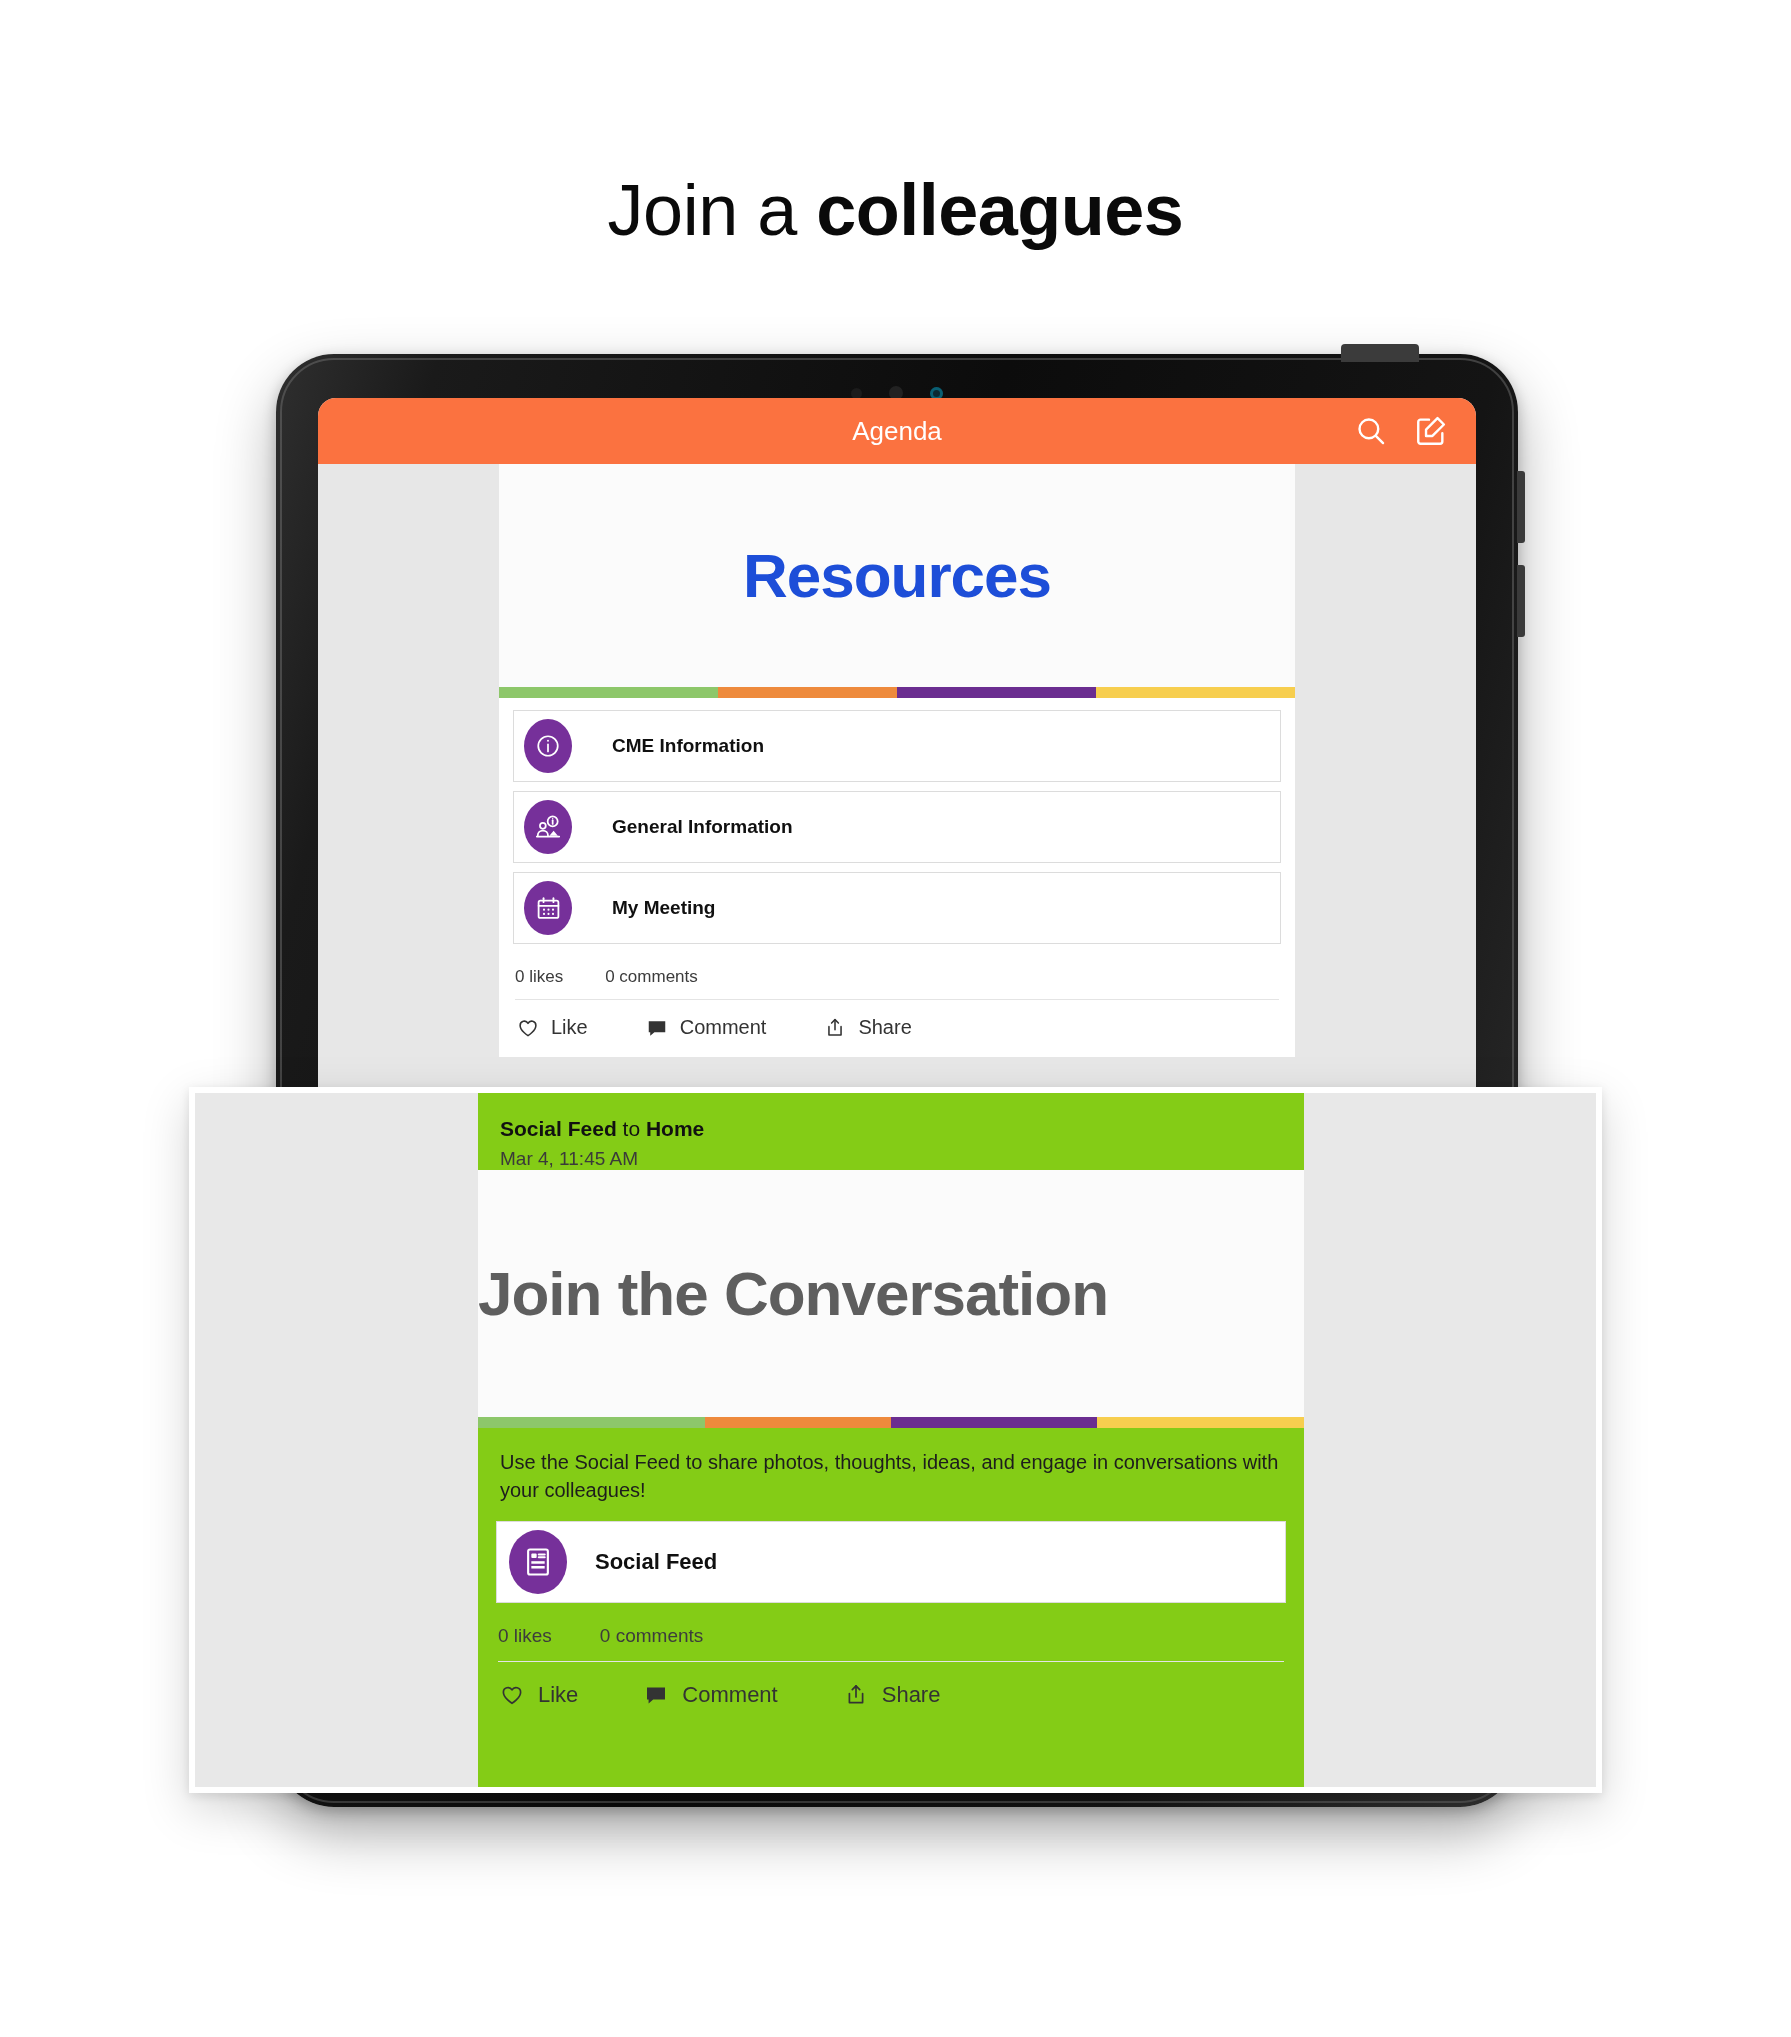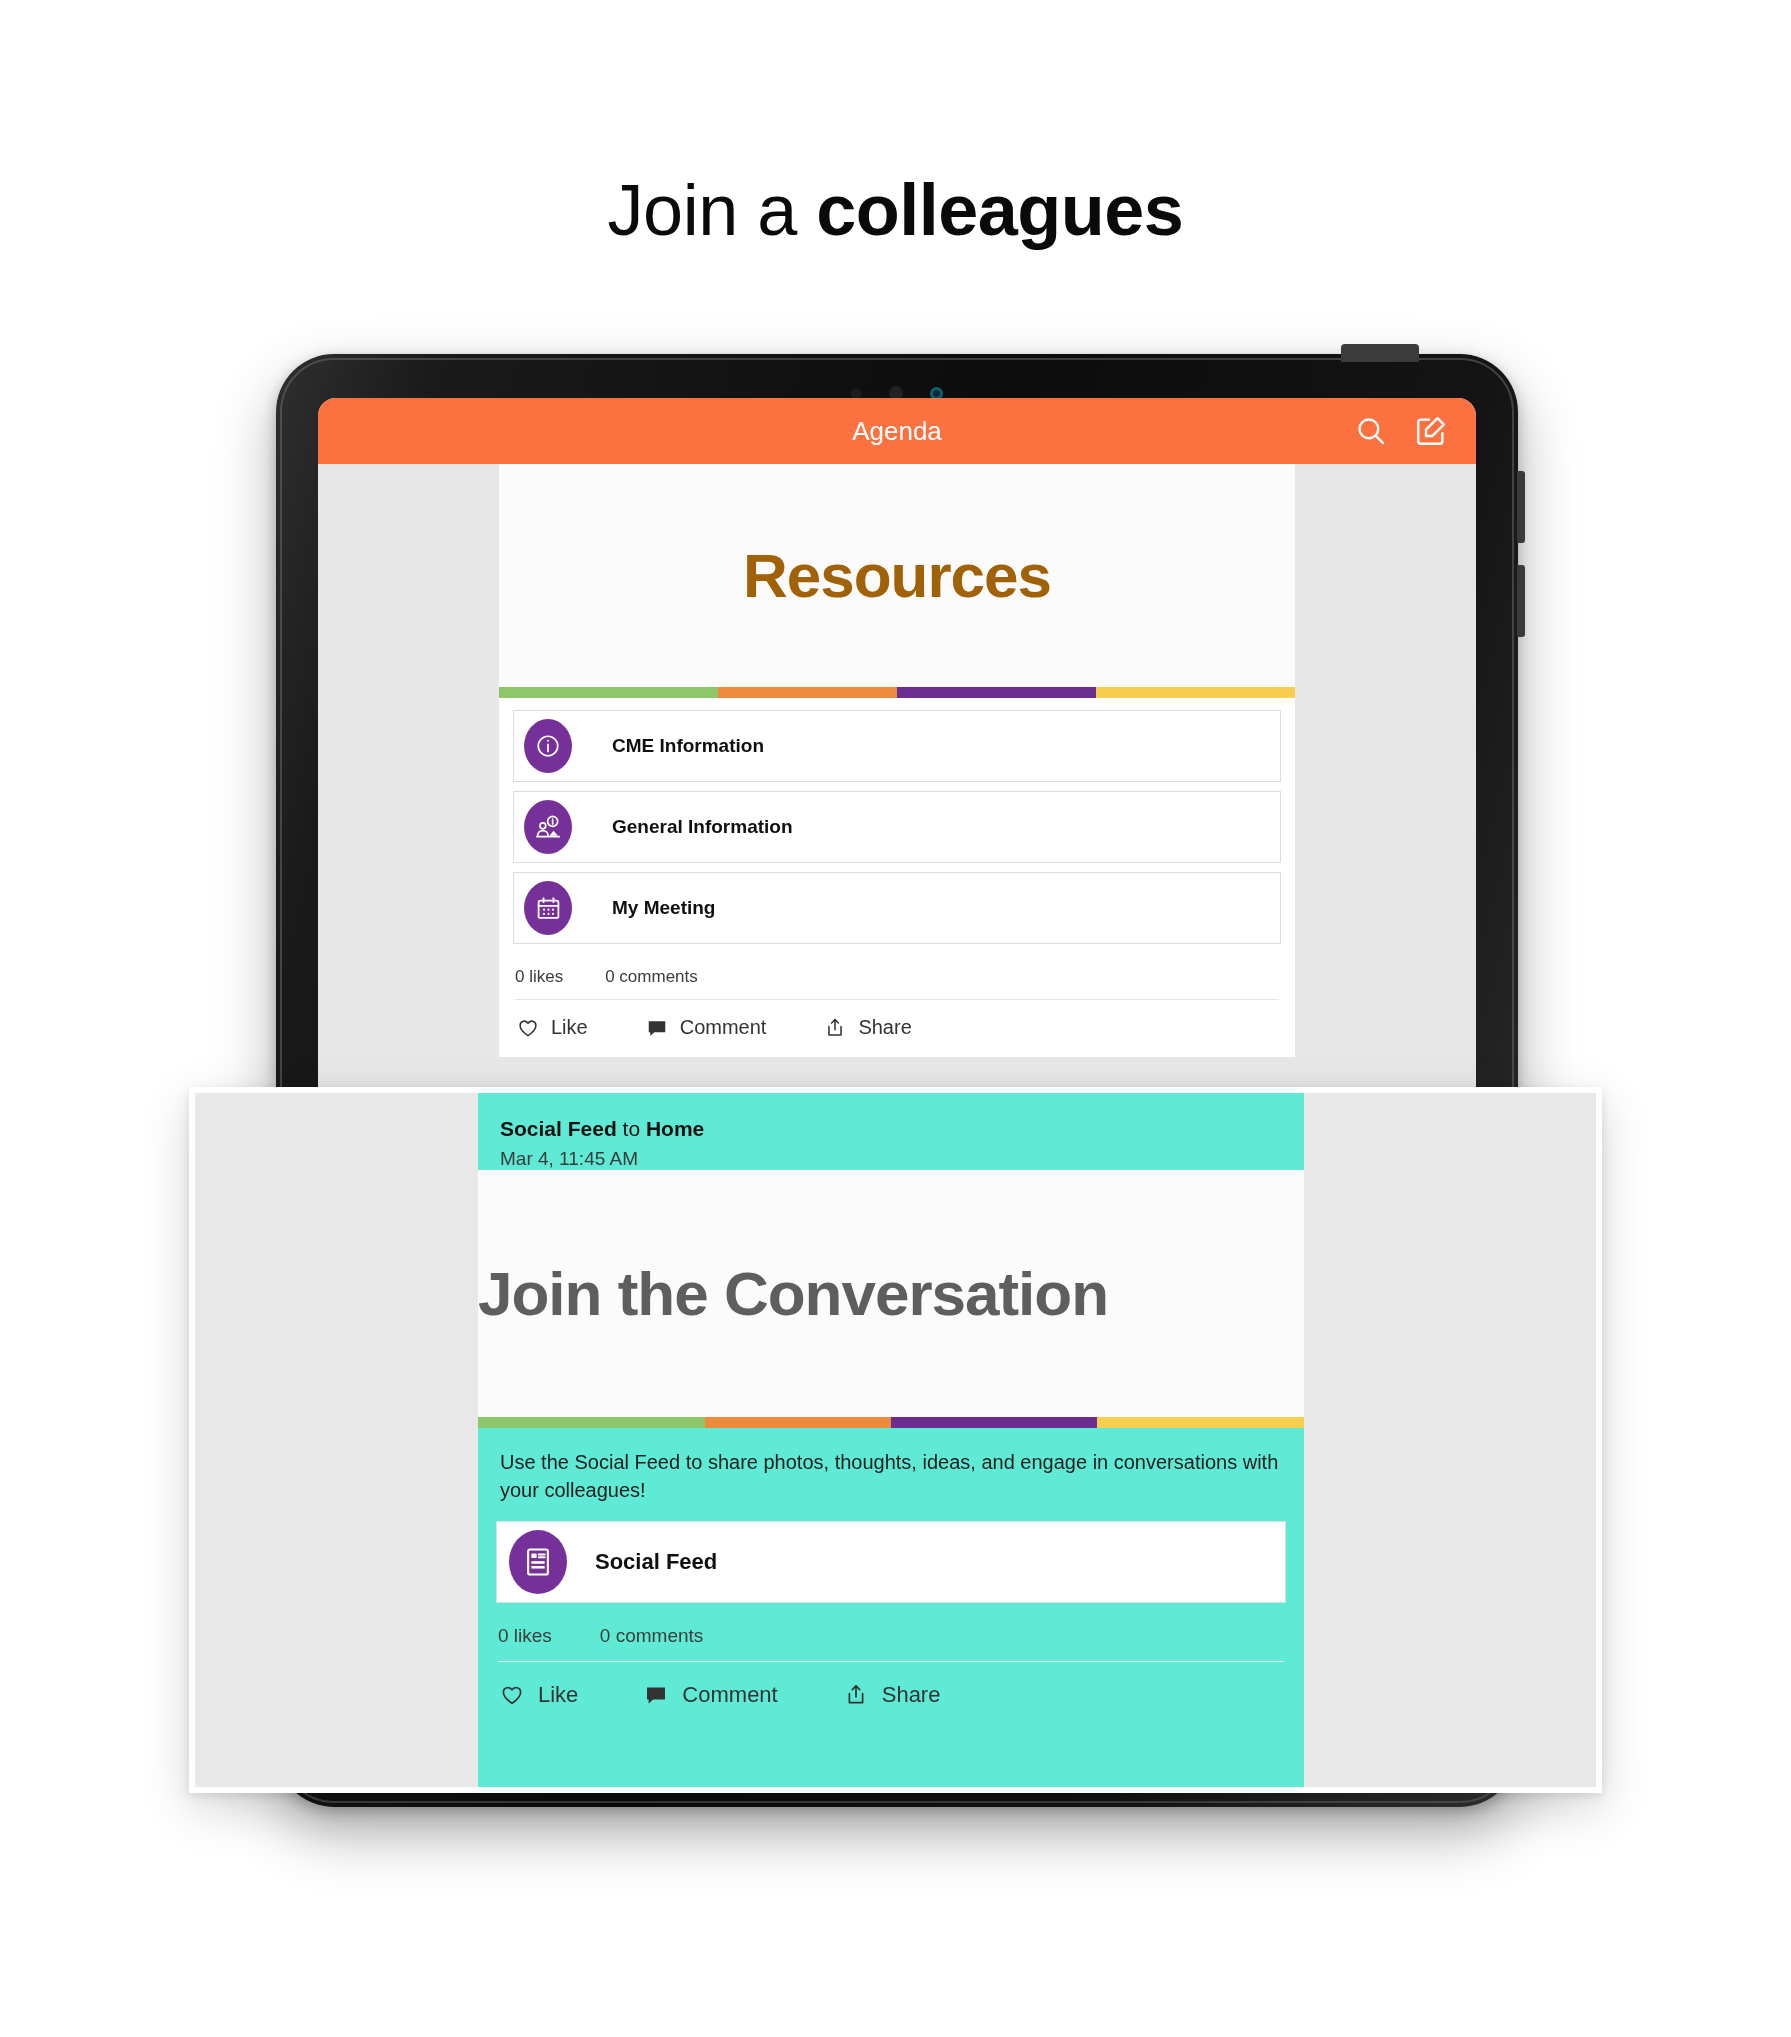--- a/index.html
+++ b/index.html
@@ -176,21 +176,21 @@
     left: 189px; top: 1087px;
     width: 1413px; height: 706px;
     background: #e8e8e8;
     border: 6px solid #ffffff;
     box-shadow: 0 16px 44px rgba(0,0,0,0.17), 0 3px 10px rgba(0,0,0,0.10);
   }
   .overlay-card {
     position: absolute;
     left: 283px; top: 0;
     width: 826px; height: 100%;
-    background: #5eead4;
+    background: #84cc16;
     display: flex; flex-direction: column;
   }
   .ov-head { padding: 24px 22px 0 22px; }
   .ov-head-line1 { font-size: 21px; color: #111; }
   .ov-head-line1 b { font-weight: 700; }
   .ov-head-line1 .plain { font-weight: 400; }
   .ov-head-line2 { font-size: 19px; color: #3a3a3a; margin-top: 7px; }
   .ov-hero {
     flex: 0 0 auto;
     height: 247px;
@@ -263,21 +263,21 @@
             <path d="M20 13.6V19.4A1.6 1.6 0 0 1 18.4 21H4.6A1.6 1.6 0 0 1 3 19.4V5.6A1.6 1.6 0 0 1 4.6 4h6"></path>
             <path d="M16.6 2.9l4.5 4.5-8.1 8.1H8.5v-4.5z"></path>
           </svg>
         </span>
       </div>
     </div>
 
     <div class="screen-body">
       <div class="feed-card">
         <div class="hero">
-          <div class="hero-title" style="color: #a16207;">Resources</div>
+          <div class="hero-title" style="color: #1d4ed8;">Resources</div>
         </div>
         <div class="colorbar">
           <i class="cb-green" style="background: rgb(141, 199, 106);"></i>
           <i class="cb-orange" style="background: rgb(238, 138, 60);"></i>
           <i class="cb-purple" style="background: rgb(107, 45, 144);"></i>
           <i class="cb-yellow" style="background: rgb(247, 206, 78);"></i>
         </div>
         <div class="card-pad">
 
           <div class="link-row">

